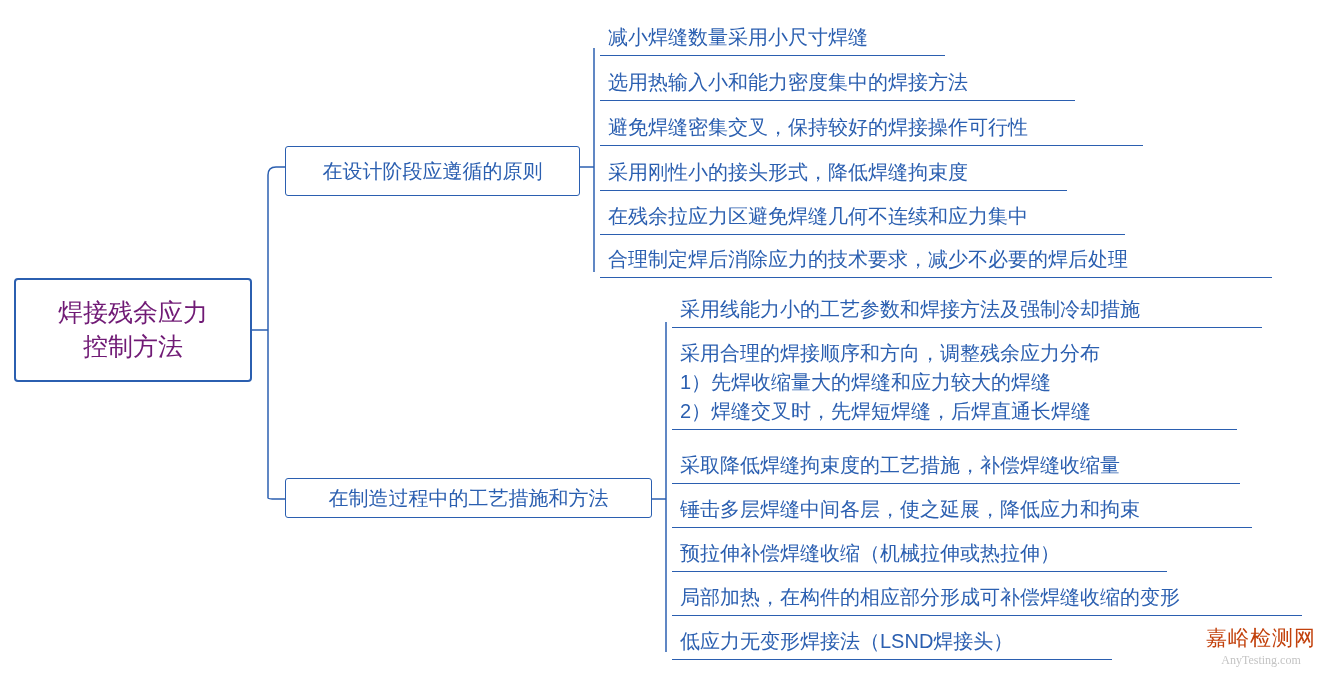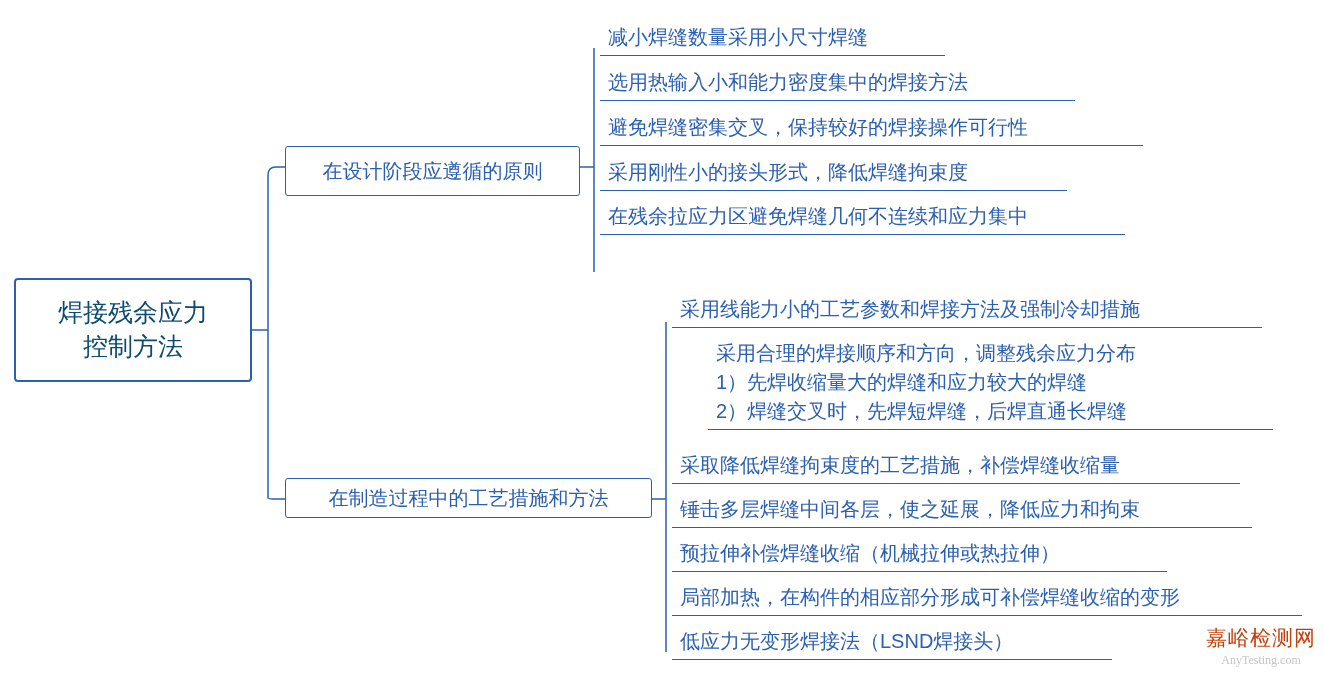--- a/index.html
+++ b/index.html
@@ -40,21 +40,21 @@
     width: 238px;
     height: 104px;
     border: 2px solid #2b5fb0;
     border-radius: 4px;
     display: flex;
     align-items: center;
     justify-content: center;
     text-align: center;
     font-size: 25px;
     line-height: 1.35;
-    color: #0c4a6e;
+    color: #701a75;
   }
   
   .branch-node {
     position: absolute;
     box-sizing: border-box;
     border: 1.5px solid #2b5fb0;
     border-radius: 3px;
     display: flex;
     align-items: center;
     justify-content: center;
@@ -142,27 +142,28 @@
 
   <div class="branch-node" id="branch-design">
     <span>在设计阶段应遵循的原则</span>
   </div>
 
   <div class="leaf" style="left:600px; top:20px; width:345px;">减小焊缝数量采用小尺寸焊缝</div>
   <div class="leaf" style="left:600px; top:65px; width:475px;">选用热输入小和能力密度集中的焊接方法</div>
   <div class="leaf" style="left:600px; top:110px; width:543px;">避免焊缝密集交叉，保持较好的焊接操作可行性</div>
   <div class="leaf" style="left:600px; top:155px; width:467px;">采用刚性小的接头形式，降低焊缝拘束度</div>
   <div class="leaf" style="left:600px; top:199px; width:525px;">在残余拉应力区避免焊缝几何不连续和应力集中</div>
+  <div class="leaf" style="left:600px; top:242px; width:672px;">合理制定焊后消除应力的技术要求，减少不必要的焊后处理</div>
 
   <div class="branch-node" id="branch-manufacture">
     <span>在制造过程中的工艺措施和方法</span>
   </div>
 
   <div class="leaf" style="left:672px; top:292px; width:590px;">采用线能力小的工艺参数和焊接方法及强制冷却措施</div>
-  <div class="leaf multiline" style="left:708px; top:337px; width:565px;">采用合理的焊接顺序和方向，调整残余应力分布
+  <div class="leaf multiline" style="left:672px; top:337px; width:565px;">采用合理的焊接顺序和方向，调整残余应力分布
 1）先焊收缩量大的焊缝和应力较大的焊缝
 2）焊缝交叉时，先焊短焊缝，后焊直通长焊缝</div>
   <div class="leaf" style="left:672px; top:448px; width:568px;">采取降低焊缝拘束度的工艺措施，补偿焊缝收缩量</div>
   <div class="leaf" style="left:672px; top:492px; width:580px;">锤击多层焊缝中间各层，使之延展，降低应力和拘束</div>
   <div class="leaf" style="left:672px; top:580px; width:630px;">局部加热，在构件的相应部分形成可补偿焊缝收缩的变形</div>
   <div class="leaf" style="left:672px; top:536px; width:495px;">预拉伸补偿焊缝收缩（机械拉伸或热拉伸）</div>
   <div class="leaf" style="left:672px; top:624px; width:440px;">低应力无变形焊接法（LSND焊接头）</div>
 
   <div class="watermark">
     <span class="wm-cn">嘉峪检测网</span>

